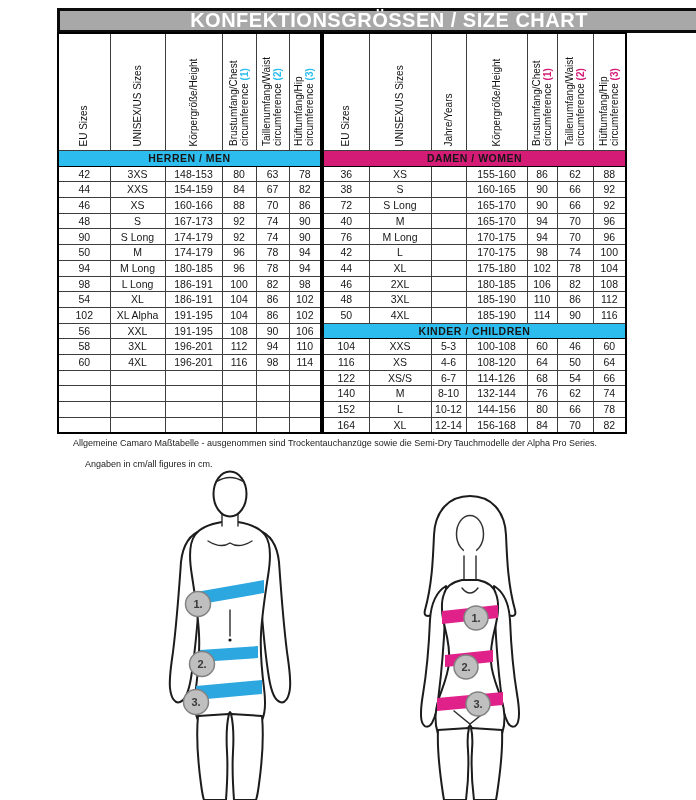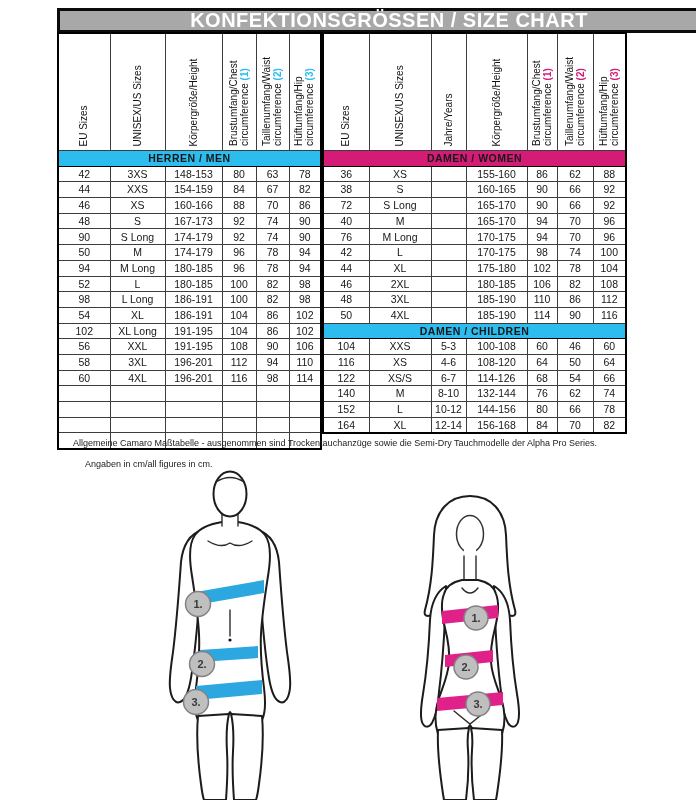--- a/index.html
+++ b/index.html
@@ -142,46 +142,38 @@
       </tr>
       <tr>
         <td>94</td>
         <td>M Long</td>
         <td>180-185</td>
         <td>96</td>
         <td>78</td>
         <td>94</td>
       </tr>
       <tr>
-        <td>52</td>
-        <td>L</td>
-        <td>180-185</td>
-        <td>100</td>
-        <td>82</td>
-        <td>98</td>
-      </tr>
-      <tr>
         <td>98</td>
         <td>L Long</td>
         <td>186-191</td>
         <td>100</td>
         <td>82</td>
         <td>98</td>
       </tr>
       <tr>
         <td>54</td>
         <td>XL</td>
         <td>186-191</td>
         <td>104</td>
         <td>86</td>
         <td>102</td>
       </tr>
       <tr>
         <td>102</td>
-        <td>XL Long</td>
+        <td>XL Alpha</td>
         <td>191-195</td>
         <td>104</td>
         <td>86</td>
         <td>102</td>
       </tr>
       <tr>
         <td>56</td>
         <td>XXL</td>
         <td>191-195</td>
         <td>108</td>
@@ -366,21 +358,21 @@
         <td>4XL</td>
         <td></td>
         <td>185-190</td>
         <td>114</td>
         <td>90</td>
         <td>116</td>
       </tr>
     </tbody>
   <tbody>
     <tr class="band">
-      <td colspan="7" class="cyan">DAMEN / CHILDREN</td>
+      <td colspan="7" class="cyan">KINDER / CHILDREN</td>
     </tr>
   </tbody>
   <tbody id="children-body">
       <tr>
         <td>104</td>
         <td>XXS</td>
         <td>5-3</td>
         <td>100-108</td>
         <td>60</td>
         <td>46</td>

